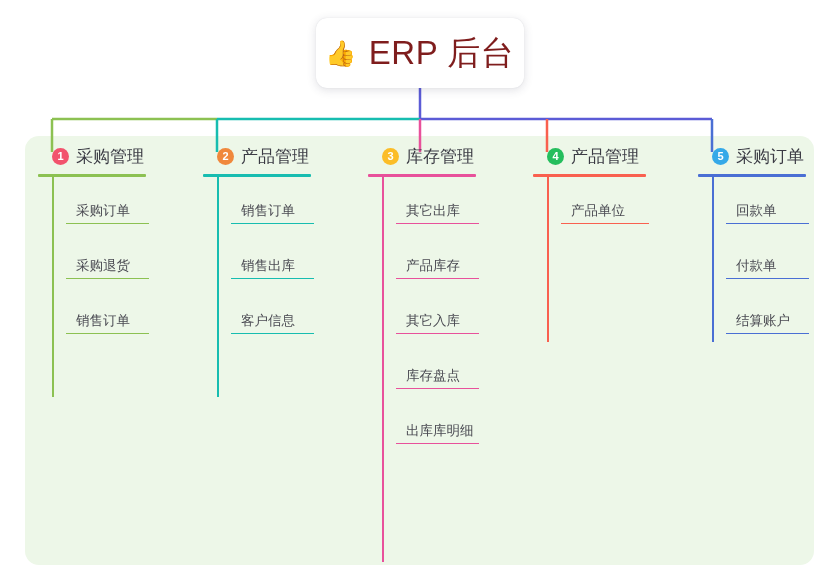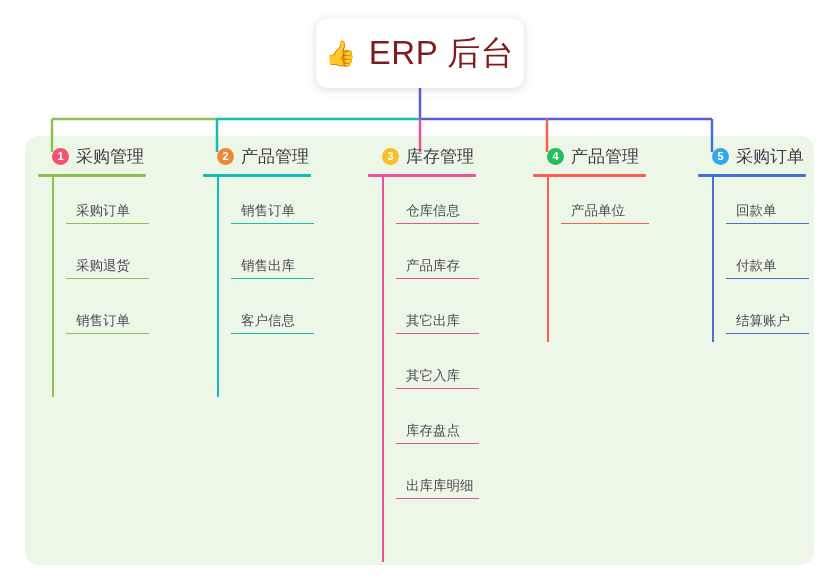--- a/index.html
+++ b/index.html
@@ -205,29 +205,25 @@
       </div>
       <div class="branch" style="left: 368px;">
         <div class="branch-head">
           <span class="badge" style="background: rgb(251, 189, 40);">3</span>
           <span class="branch-title">库存管理</span>
         </div>
         <div class="head-rule" style="background: rgb(232, 81, 155); width: 108px;"></div>
         <div class="items">
           <div class="spine" style="background: rgb(232, 81, 155); height: 385px;"></div>
           <div class="item">
-            <span class="item-label">仓库信息</span>
+            <span class="item-label">其它出库</span>
             <div class="item-rule" style="background: rgb(232, 81, 155); width: 83px;"></div>
           </div>
           <div class="item">
             <span class="item-label">产品库存</span>
-            <div class="item-rule" style="background: rgb(232, 81, 155); width: 83px;"></div>
-          </div>
-          <div class="item">
-            <span class="item-label">其它出库</span>
             <div class="item-rule" style="background: rgb(232, 81, 155); width: 83px;"></div>
           </div>
           <div class="item">
             <span class="item-label">其它入库</span>
             <div class="item-rule" style="background: rgb(232, 81, 155); width: 83px;"></div>
           </div>
           <div class="item">
             <span class="item-label">库存盘点</span>
             <div class="item-rule" style="background: rgb(232, 81, 155); width: 83px;"></div>
           </div>

